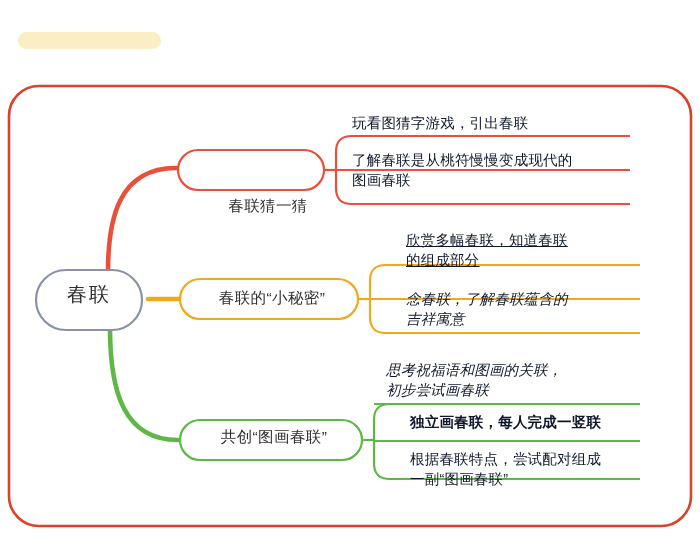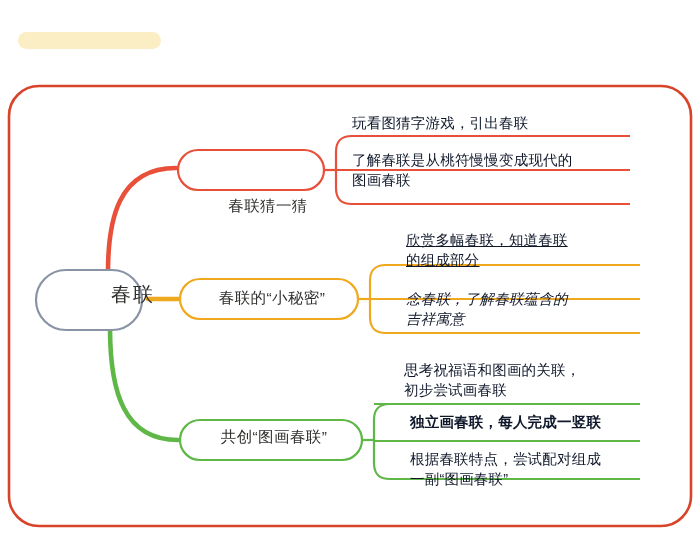--- a/index.html
+++ b/index.html
@@ -61,21 +61,20 @@
     white-space: nowrap;
     text-align: center;
   }
   #root-label {
     left: 38px;
     top: 281px;
     width: 102px;
     font-size: 20px;
     line-height: 26px;
     letter-spacing: 2px;
-    margin-left: 44px;
   }
   .branch-label {
     font-size: 15.5px;
     letter-spacing: 0.4px;
   }
   #branch-label-0 { left: 198px; top: 160px; width: 140px; margin-top: 36px; }
   #branch-label-1 { left: 186px; top: 288px; width: 172px; }
   #branch-label-2 { left: 186px; top: 427px; width: 176px; text-align: center; }
 
   .leaf-label {
@@ -138,17 +137,17 @@
 
 <div class="leaf-label" style="left:352px; top:113px; width:290px;">玩看图猜字游戏，引出春联</div>
 <div class="leaf-label" style="left:352px; top:150px; width:290px;">了解春联是从桃符慢慢变成现代的
 图画春联</div>
 
 <div class="leaf-label" style="left:406px; top:230px; width:240px;text-decoration:underline;">欣赏多幅春联，知道春联
 的组成部分</div>
 <div class="leaf-label" style="left:406px; top:289px; width:240px;font-style:italic;">念春联，了解春联蕴含的
 吉祥寓意</div>
 
-<div class="leaf-label" style="left:404px; top:360px; width:250px;">思考祝福语和图画的关联，
+<div class="leaf-label" style="left:386px; top:360px; width:250px;font-style:italic;">思考祝福语和图画的关联，
 初步尝试画春联</div>
 <div class="leaf-label" style="left:410px; top:412px; width:250px;font-weight:bold;">独立画春联，每人完成一竖联</div>
 <div class="leaf-label" style="left:410px; top:449px; width:250px;">根据春联特点，尝试配对组成
 一副“图画春联”</div>
 
 </body></html>

